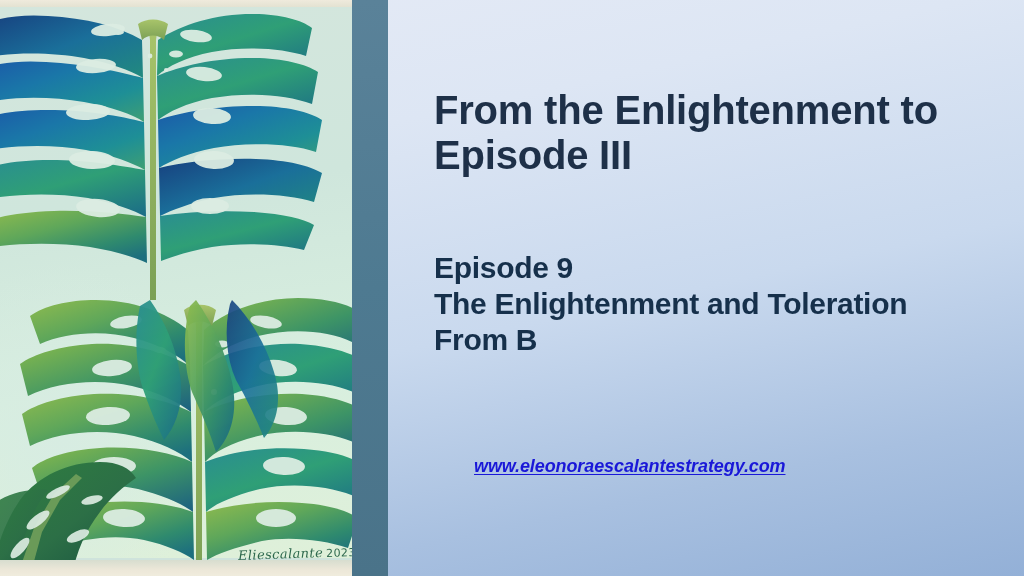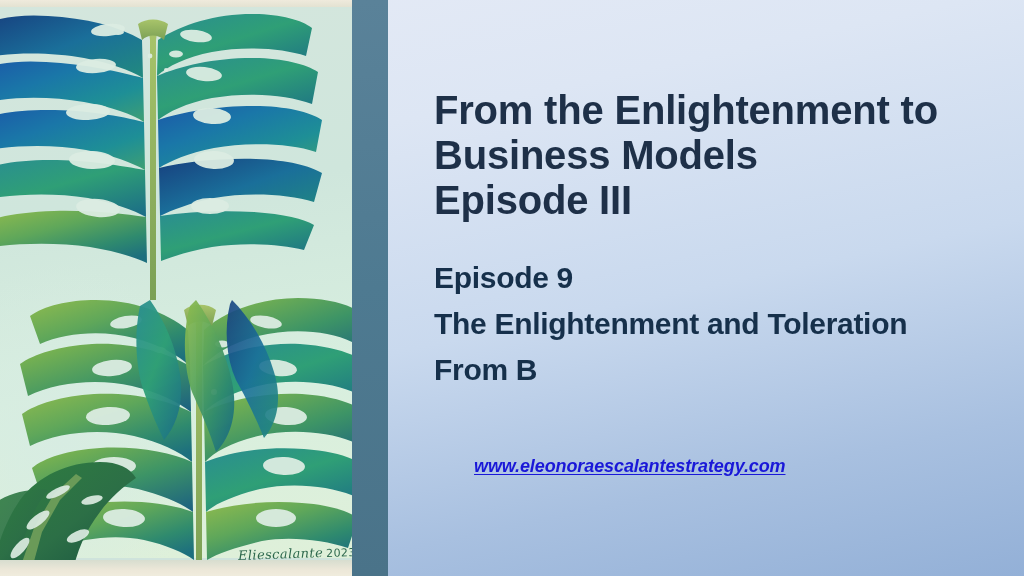--- a/index.html
+++ b/index.html
@@ -49,21 +49,20 @@
     top: 250px;
     width: 580px;
   }
   .episode-line {
     font-size: 30px;
     line-height: 36px;
     font-weight: 700;
     color: #16304B;
     letter-spacing: -0.3px;
     white-space: nowrap;
-    margin-top: 10px;
   }
 
   .link-row {
     position: absolute;
     left: 86px;
     top: 456px;
     width: 520px;
   }
   .site-link {
     font-size: 18px;
@@ -286,21 +285,20 @@
       <span>Eliescalante</span><span class="year">2023</span>
     </div>
   </div>
 
   <div class="accent-band"></div>
 
   <div class="content">
 
     <div class="title-block">
       <div class="title-line">From the Enlightenment to</div>
-      <div class="title-line">Business Models</div>
       <div class="title-line">Episode III</div>
     </div>
 
     <div class="episode-block">
       <div class="episode-line">Episode 9</div>
       <div class="episode-line">The Enlightenment and Toleration</div>
       <div class="episode-line">From B</div>
     </div>
 
     <div class="link-row">

